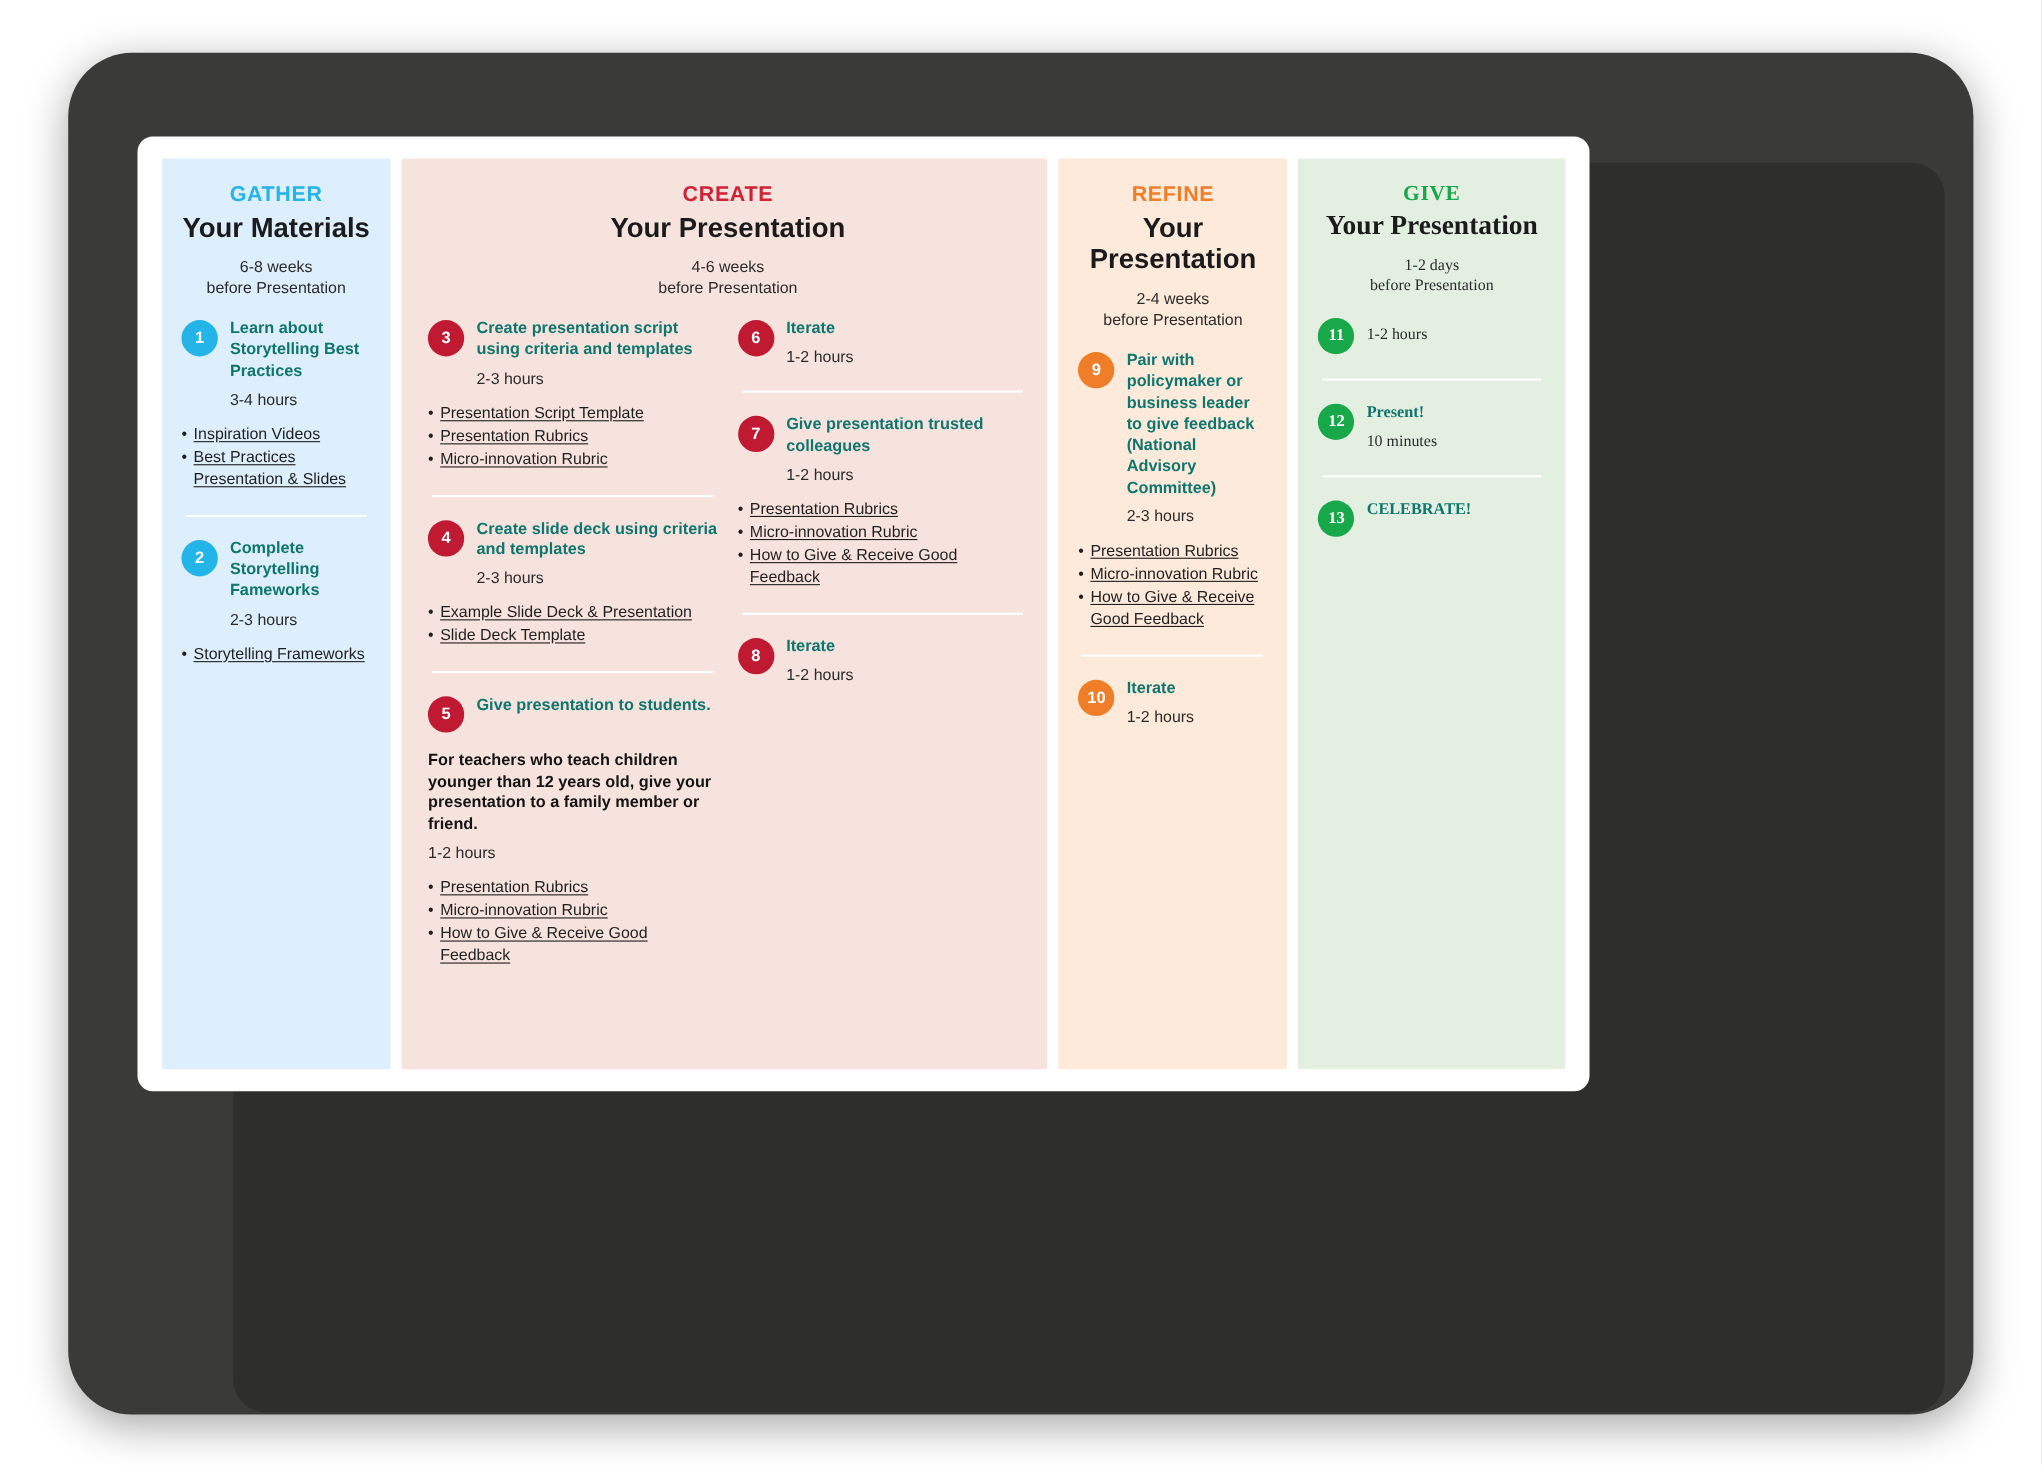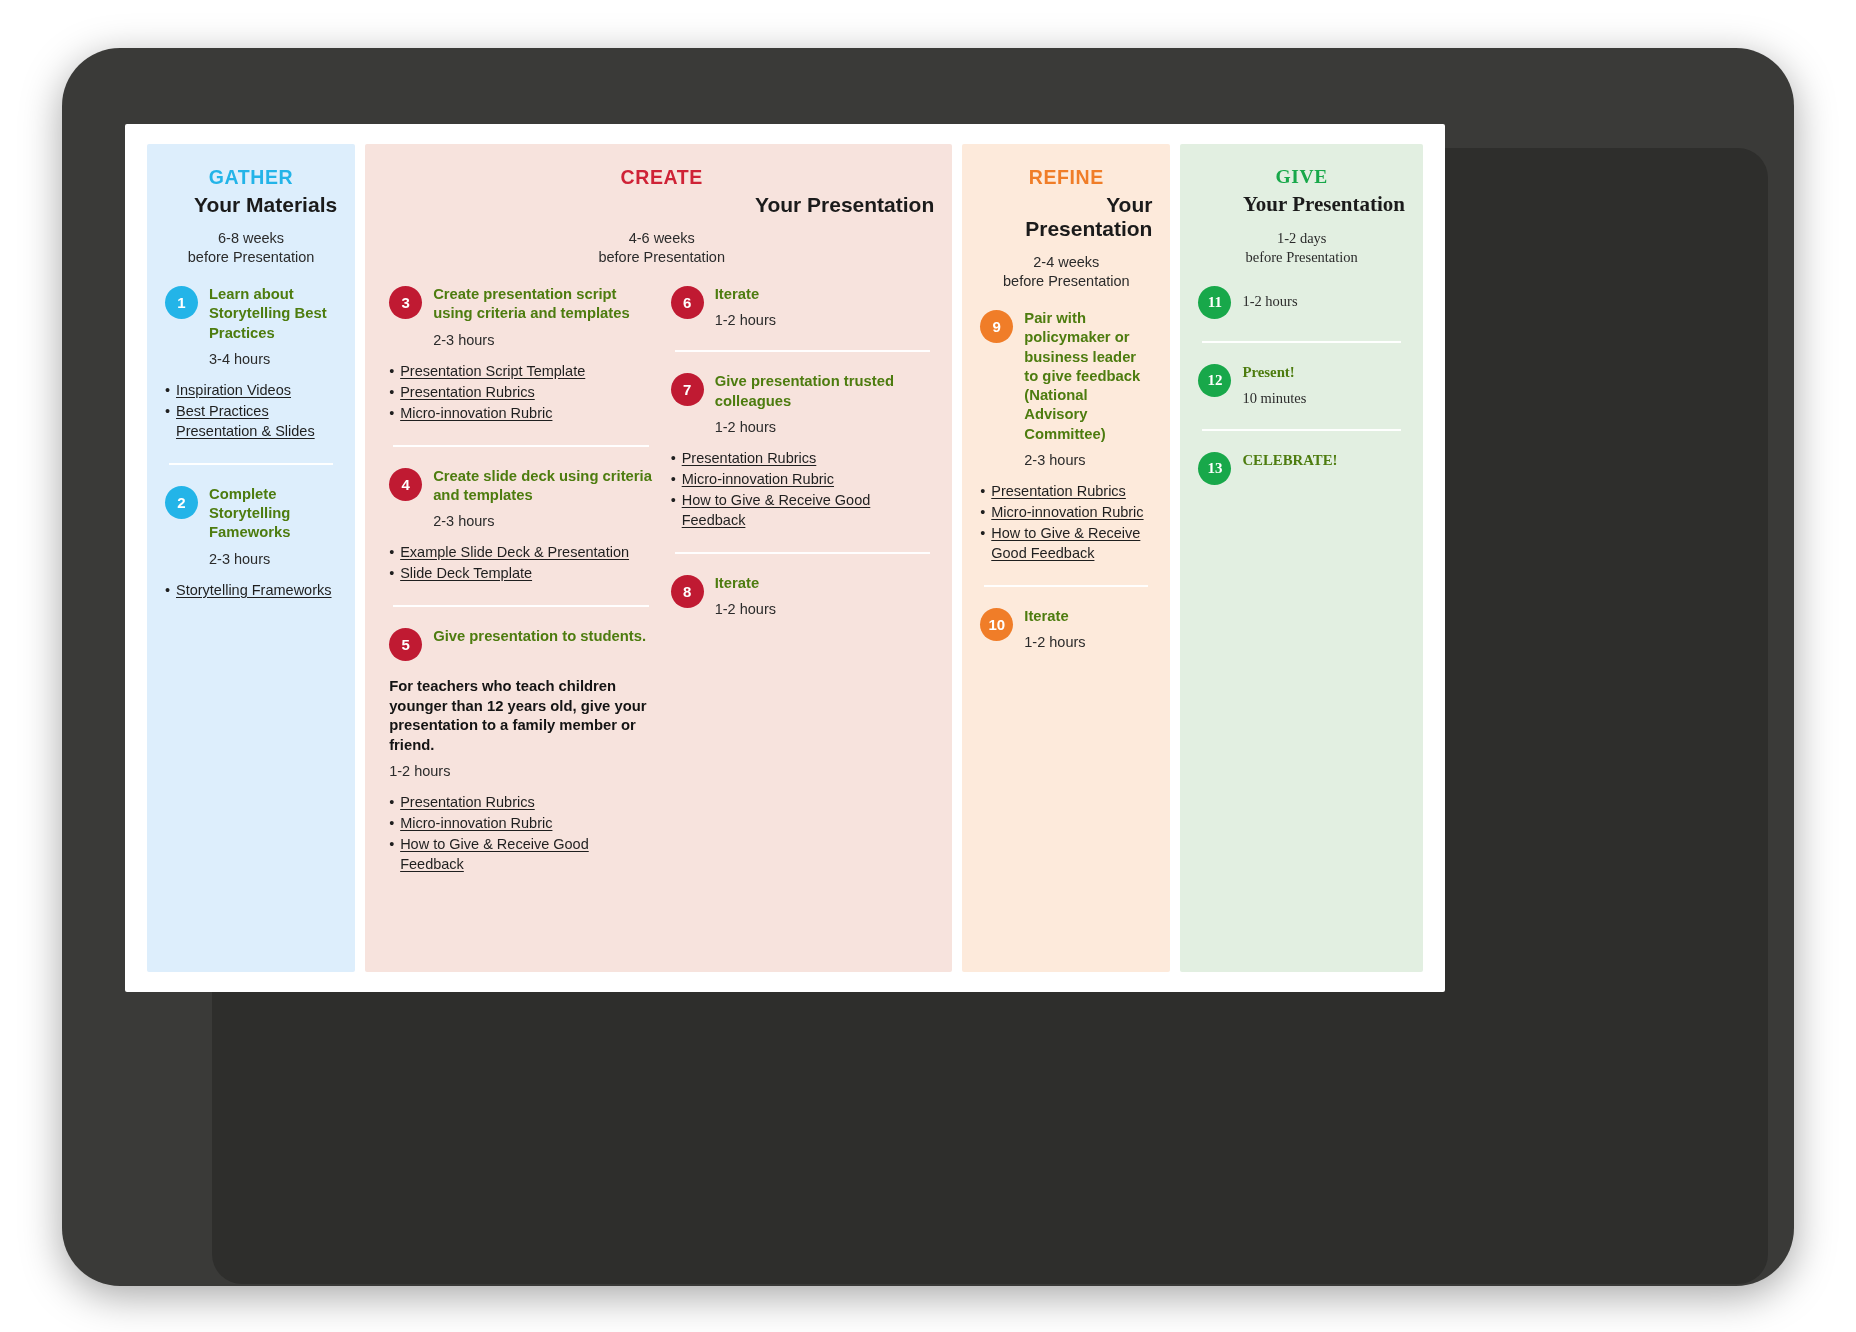--- a/index.html
+++ b/index.html
@@ -29,21 +29,21 @@
     left: 150px; top: 100px;
     width: 1556px; height: 1136px;
     background: #2e2e2c;
     border-radius: 30px;
   }
   .page {
     position: absolute;
     left: 125px; top: 124px;
     width: 1320px; height: 868px;
     background: #ffffff;
-    border-radius: 2px;
+    border-radius: 14px;
     padding: 20px 22px;
     display: flex;
     gap: 10px;
     overflow: hidden;
   }
   .col {
     position: relative;
     border-radius: 2px;
     padding: 22px 18px 10px 18px;
     overflow: hidden;
@@ -56,44 +56,43 @@
   .col-head { text-align: center; margin-bottom: 18px; }
   .eyebrow {
     font-size: 19.5px; font-weight: bold; letter-spacing: 0.6px;
     margin-bottom: 4px;
   }
   .c-gather .eyebrow { color: #23b4e8; }
   .c-create .eyebrow { color: #cf2236; }
   .c-refine .eyebrow { color: #f07d28; }
   .c-give   .eyebrow { color: #18a84a; }
   .head-sub {
-    font-size: 21px; font-weight: bold; color: #1b1b1b;
+    font-size: 25px; font-weight: bold; color: #1b1b1b;
     margin-bottom: 12px;
-    text-align: right;
   }
   .timing { font-size: 14.5px; color: #2b2b2b; line-height: 1.32; }
 
   .cols2 { display: flex; gap: 18px; }
   .subcol { flex: 1; }
 
   .step { display: flex; gap: 11px; align-items: flex-start; }
   .bubble {
     flex: 0 0 auto;
     width: 33px; height: 33px; border-radius: 50%;
     color: #fff; font-size: 15px; font-weight: bold;
     display: flex; align-items: center; justify-content: center;
     margin-top: 1px;
   }
   .b-blue   { background: #23b4e8; }
   .b-red    { background: #c01a32; }
   .b-orange { background: #f07d28; }
   .b-green  { background: #18a84a; }
   .step-body { flex: 1; min-width: 0; }
   .step-title {
-    font-size: 14.8px; font-weight: bold; color: #4d7c0f;
+    font-size: 14.8px; font-weight: bold; color: #0f766e;
     line-height: 1.30;
   }
   .step-note {
     font-size: 14.8px; font-weight: bold; color: #141414;
     line-height: 1.32; margin-top: 16px;
   }
   .step-dur {
     font-size: 14.5px; color: #2b2b2b; margin-top: 8px;
   }
   .links { margin-top: 13px; }

